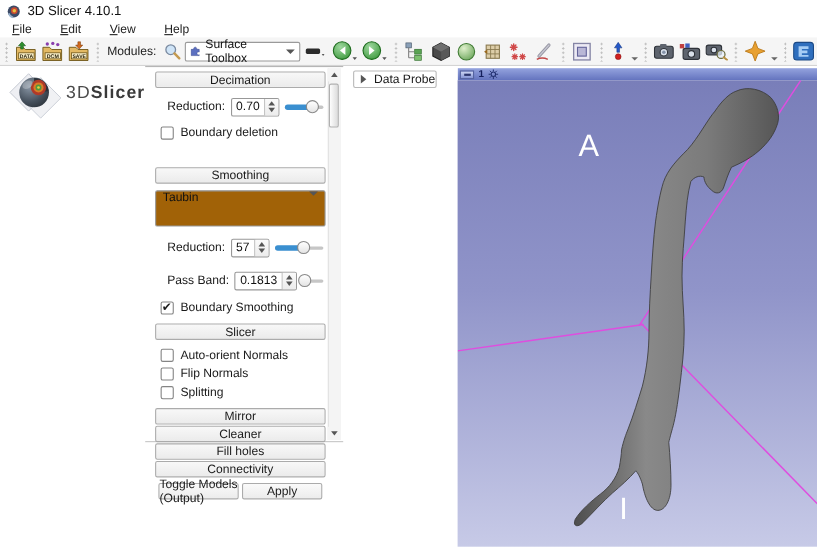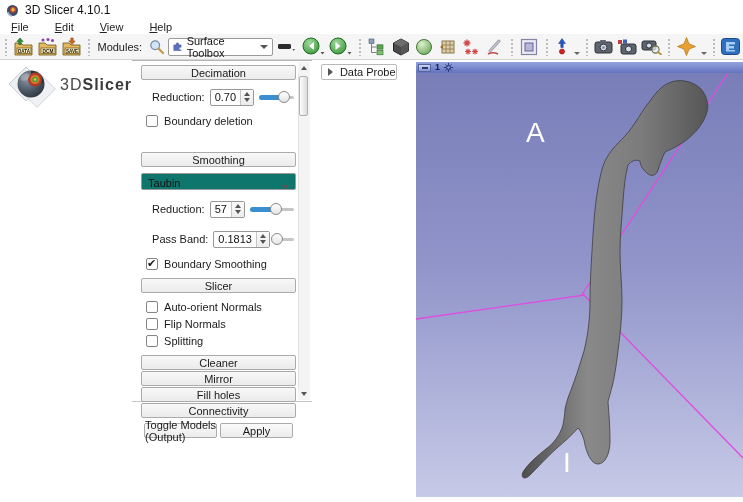--- a/index.html
+++ b/index.html
@@ -52,21 +52,21 @@
   .arr-dn { width: 0; height: 0; border-left: 3px solid transparent; border-right: 3px solid transparent; border-top: 4px solid #555; }
   .slider { position: relative; flex: 1; height: 16px; }
   .slider .track { position: absolute; left: 0; right: 2px; top: 7px; height: 3px; background: #c6c6c6; border-radius: 2px; }
   .slider .fill { position: absolute; left: 0; width: var(--pct,50%); top: 6px; height: 5px; background: #3a8fd0; border-radius: 3px; }
   .slider .handle { position: absolute; left: var(--pct,50%); top: 2px; width: 12px; height: 12px; margin-left: -6px; border-radius: 50%;
     background: linear-gradient(#ffffff,#e4e4e4); border: 1px solid #8a8a8a; }
   .check-row { display: flex; align-items: center; gap: 6px; padding-left: 5px; height: 14px; }
   .cb { width: 12px; height: 12px; border: 1px solid #848484; border-radius: 2px; background: #fff; position: relative; }
   .cb.checked::after { content: "✔"; position: absolute; left: 0px; top: -2px; font-size: 11px; color: #1a1a1a; }
   .check-row label { font-size: 11px; color: #1a1a1a; text-align: center; }
-  .combo-wide { height: 17px; border: 1px solid #989898; border-radius: 2px; background: #0f766e; display: flex; align-items: flex-end; padding: 0 6px; font-size: 11px; }
+  .combo-wide { height: 33px; border: 1px solid #989898; border-radius: 2px; background: #a16207; display: flex; align-items: flex-start; padding: 0 6px; font-size: 11px; }
   .combo-wide .caret-down { margin-left: auto; }
   .stack { display: flex; flex-direction: column; gap: 1px; }
   .panel-actions { display: flex; gap: 3px; margin-top: 5px; padding: 0 3px; }
   .pbtn { flex: 1; height: 15px; background: linear-gradient(#fafafa,#ececec); border: 1px solid #ababab; border-radius: 2px;
     display: flex; align-items: center; justify-content: center; font-size: 11px; color: #1a1a1a; }
   
   .pscroll { position: absolute; right: 2px; top: 1px; bottom: 1px; width: 12px; background: #f4f4f4; border-left: 1px solid #e2e2e2; display: flex; flex-direction: column; align-items: center; }
   .pscroll .sbtn { width: 12px; height: 12px; display: flex; align-items: center; justify-content: center; background: #f4f4f4; }
   .pscroll .groove { flex: 1; width: 12px; position: relative; }
   .pscroll .thumb { position: absolute; top: 2px; left: 1px; width: 9px; height: 40px; background: linear-gradient(90deg,#fdfdfd,#dcdcdc); border: 1px solid #b0b0b0; border-radius: 2px; }
@@ -414,22 +414,22 @@
       <div class="check-row" style="margin-top:3px">
         <span class="cb"></span>
         <label>Flip Normals</label>
       </div>
       <div class="check-row" style="margin-top:3px">
         <span class="cb"></span>
         <label>Splitting</label>
       </div>
 
       <div class="stack" style="margin-top:7px">
+        <div class="sect">Mirror</div>
         <div class="sect">Cleaner</div>
-        <div class="sect">Mirror</div>
         <div class="sect">Fill holes</div>
         <div class="sect">Connectivity</div>
       </div>
 
       <div class="panel-actions">
         <div class="pbtn">Toggle Models (Output)</div>
         <div class="pbtn">Apply</div>
       </div>
 
       <div class="pscroll">

